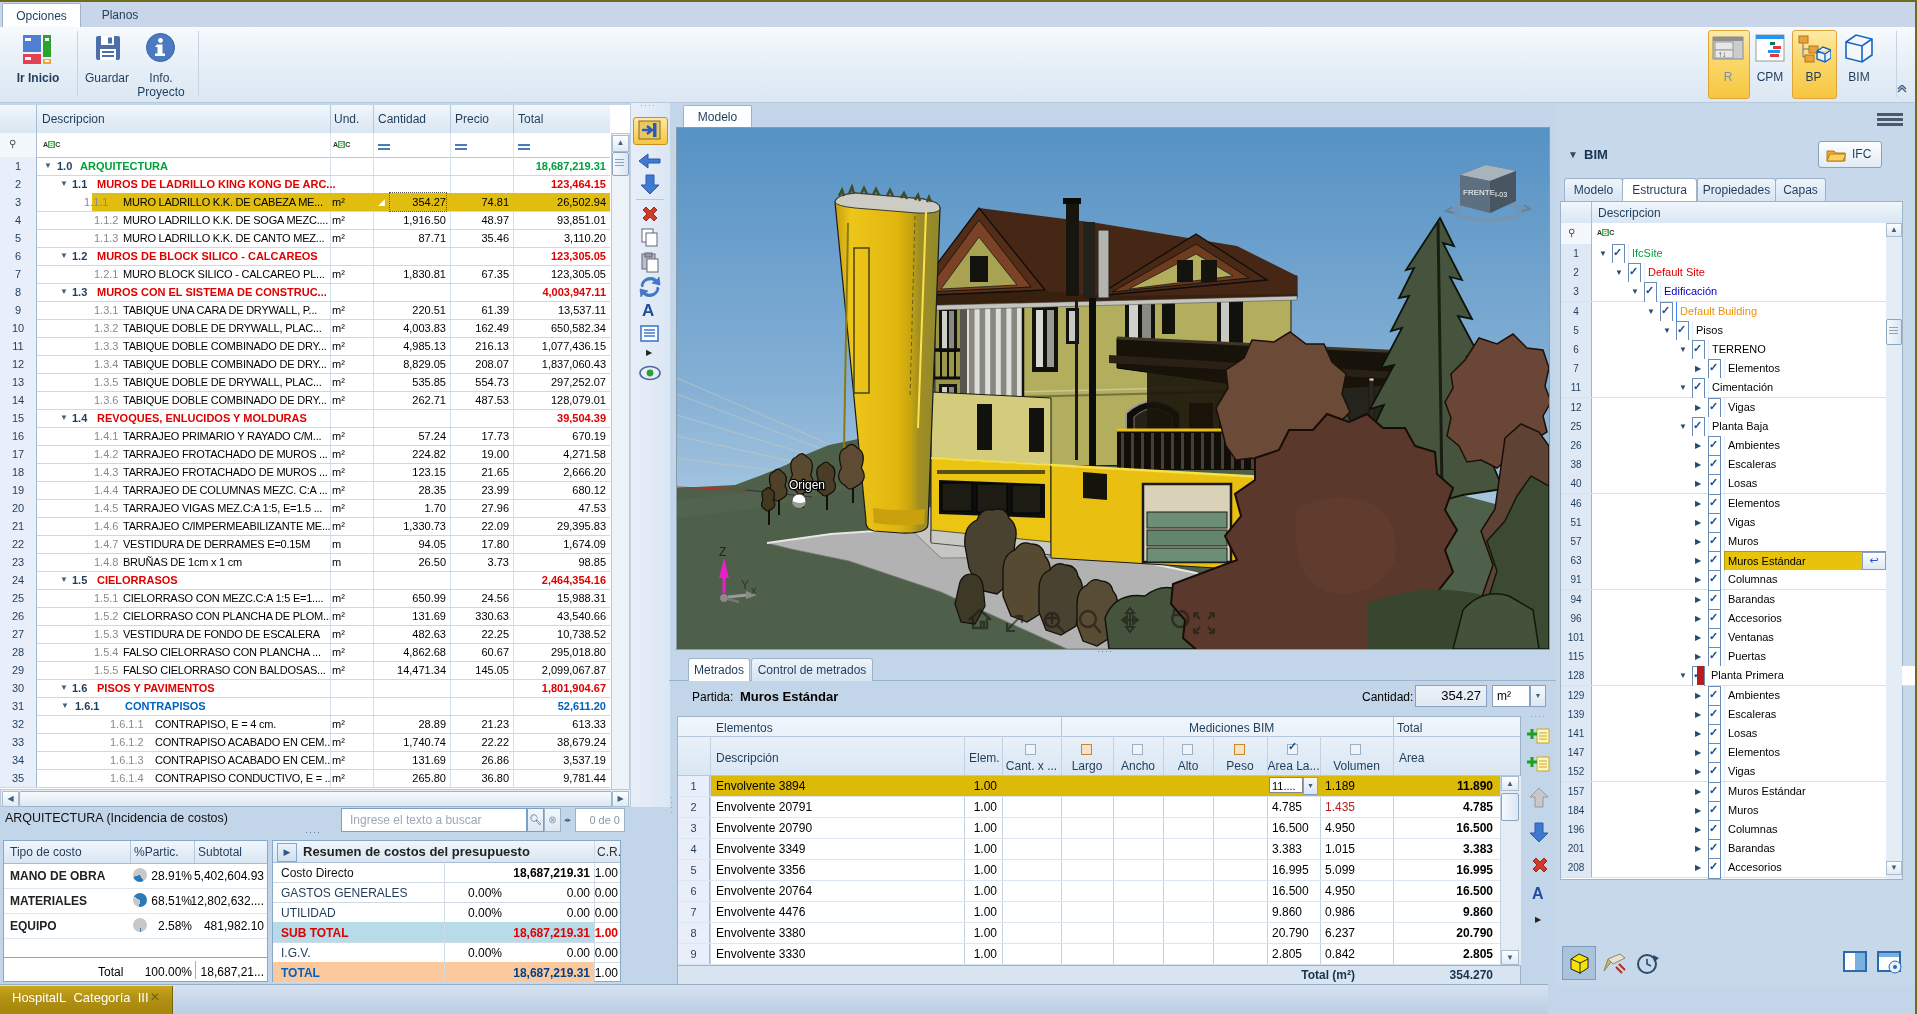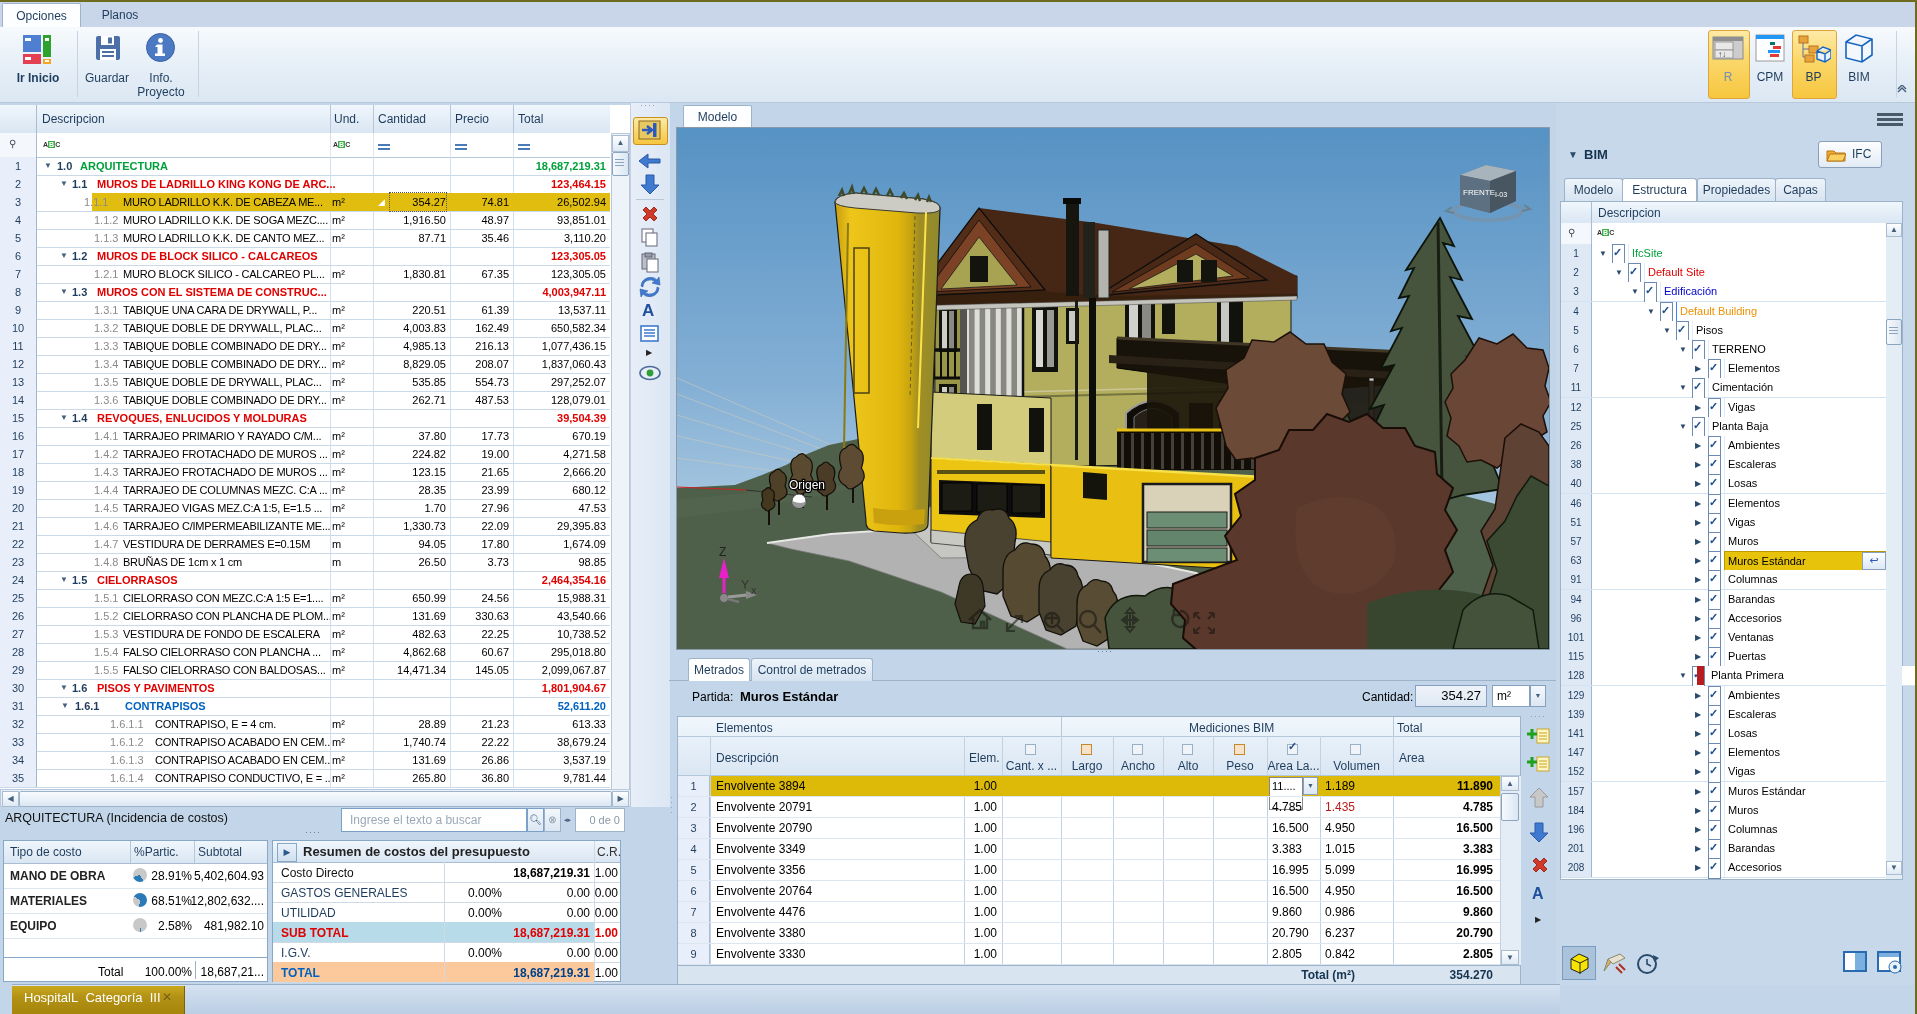--- a/index.html
+++ b/index.html
@@ -25,21 +25,21 @@
 #center{left:669px;top:103px;width:887px;height:882px}
 #vp{left:7px;top:24px;width:872px;height:521px;border:1px solid #8899aa;background:#79a9d4}
 #rpanel{left:1556px;top:103px;width:359px;height:882px;background:#c7d8eb}
 .ptab{top:0;height:23px;line-height:23px;font-size:12px;text-align:center;color:#1e3c5c;background:linear-gradient(#eef4fa,#d6e3f1);border:1px solid #9db3ca;border-bottom:0;border-radius:3px 3px 0 0}
 .ptab.act{background:#fff}
 .trow{height:19px;border-bottom:1px solid #d4e2f0;font-size:11px;background:#fff}
 .trow span{position:absolute;top:0;height:19px;line-height:19px}
 .cb{top:3px;width:11px;height:11px;background:#fff;border:1px solid #6a8cb4}
 .cb:after{content:"✓";position:absolute;left:0px;top:-2px;font-size:11px;color:#1f4e8c;font-weight:bold}
 .tnum{left:0;width:30px;text-align:center;background:#dfe9f5;border-right:1px solid #9fb6cf;color:#1e3c5c;font-size:10px}
-#sbar{left:12px;top:984px;width:1548px;height:30px;background:linear-gradient(#d5e2f1,#b9cde3);border-top:1px solid #98aec6}
+#sbar{left:0;top:984px;width:1548px;height:30px;background:linear-gradient(#d5e2f1,#b9cde3);border-top:1px solid #98aec6}
 .hdr{background:linear-gradient(#f0f6fc,#d9e6f3);border-bottom:1px solid #a9bcd2}.fs12{font-size:12px}
 .b{font-weight:bold}
 .abc{font-size:7px;font-weight:bold;color:#333;letter-spacing:0}
 .abc b{background:#3fae49;color:#fff;padding:0 1px;font-weight:bold}
 #oborder{left:0;top:0;width:1917px;height:2px;background:#6e6b1f}
 #oborder2{left:1915px;top:0;width:2px;height:1014px;background:#6e6b1f}
 </style></head>
 <body>
 <div id="w">
 
@@ -272,21 +272,21 @@
         <span class="ar" style="left:60px">▼</span>
         <span class="b nv" style="left:72px">1.4</span>
         <span class="red" style="left:97px">REVOQUES, ENLUCIDOS Y MOLDURAS</span>
         <span class="ra red" style="left:500px;width:106px">39,504.39</span>
       </div>
       <div class="lrow a" style="top:322px;">
         <span class="rn">16</span>
         <span class="gnum" style="left:94px">1.4.1</span>
         <span style="left:123px;color:#000;max-width:207px;overflow:hidden;letter-spacing:-0.22px">TARRAJEO PRIMARIO Y RAYADO C/M...</span>
         <span style="left:332px;color:#000">m²</span>
-        <span class="ra" style="left:380px;width:66px;color:#000">37.80</span>
+        <span class="ra" style="left:380px;width:66px;color:#000">57.24</span>
         <span class="ra" style="left:443px;width:66px;color:#000">17.73</span>
         <span class="ra " style="left:500px;width:106px;color:#000">670.19</span>
       </div>
       <div class="lrow a" style="top:340px;">
         <span class="rn">17</span>
         <span class="gnum" style="left:94px">1.4.2</span>
         <span style="left:123px;color:#000;max-width:207px;overflow:hidden;letter-spacing:-0.22px">TARRAJEO FROTACHADO DE MUROS ...</span>
         <span style="left:332px;color:#000">m²</span>
         <span class="ra" style="left:380px;width:66px;color:#000">224.82</span>
         <span class="ra" style="left:443px;width:66px;color:#000">19.00</span>
@@ -749,21 +749,21 @@
       <div class="a" style="left:444px;top:633px;width:1px;height:229px;background:#c2d2e2"></div>
       <div class="a" style="left:494px;top:633px;width:1px;height:229px;background:#c2d2e2"></div>
       <div class="a" style="left:544px;top:633px;width:1px;height:229px;background:#c2d2e2"></div>
       <div class="a" style="left:598px;top:633px;width:1px;height:229px;background:#c2d2e2"></div>
       <div class="a" style="left:651px;top:633px;width:1px;height:229px;background:#c2d2e2"></div>
       <div class="a" style="left:724px;top:633px;width:1px;height:229px;background:#c2d2e2"></div>
       <div class="a" style="left:392px;top:614px;width:1px;height:19px;background:#b5c7da"></div>
       <div class="a" style="left:724px;top:614px;width:1px;height:19px;background:#b5c7da"></div>
       <div class="a" style="left:9px;top:672px;width:842px;height:1px;background:#b5c7da"></div>
       <div class="a" style="left:42px;top:673px;width:789px;height:20px;background:#ddba07"></div>
-      <div class="a" style="left:600px;top:674px;width:34px;height:33px;background:#fff;border:1px solid #888;box-sizing:border-box;font-size:11px;line-height:16px;padding-left:2px">11....</div>
+      <div class="a" style="left:600px;top:674px;width:34px;height:16px;background:#fff;border:1px solid #888;box-sizing:border-box;font-size:11px;line-height:16px;padding-left:2px">11....</div>
       <div class="a" style="left:634px;top:674px;width:15px;height:18px;background:linear-gradient(#f4f8fc,#dce7f3);border:1px solid #88a0c0;box-sizing:border-box;color:#44607e;font-size:7px;text-align:center;line-height:16px">▼</div>
       <div class="a" style="left:9px;top:673px;width:32px;height:20px;background:#e9effa;border-right:1px solid #a9bcd2;box-sizing:border-box;font-size:11px;color:#1e3c5c;text-align:center;line-height:20px">1</div>
       <div class="a fs12" style="left:47px;top:676px;color:#000">Envolvente 3894</div>
       <div class="a fs12 ra" style="left:295px;top:676px;width:33px;color:#000">1.00</div>
       <div class="a fs12" style="left:656px;top:676px;color:#000">1.189</div>
       <div class="a fs12 ra b" style="left:724px;top:676px;width:100px;color:#000">11.890</div>
       <div class="a" style="left:9px;top:693px;width:842px;height:1px;background:#dce6f0"></div>
       <div class="a" style="left:9px;top:694px;width:32px;height:20px;background:#e9effa;border-right:1px solid #a9bcd2;box-sizing:border-box;font-size:11px;color:#1e3c5c;text-align:center;line-height:20px">2</div>
       <div class="a fs12" style="left:47px;top:697px;color:#000">Envolvente 20791</div>
       <div class="a fs12 ra" style="left:295px;top:697px;width:33px;color:#000">1.00</div>

